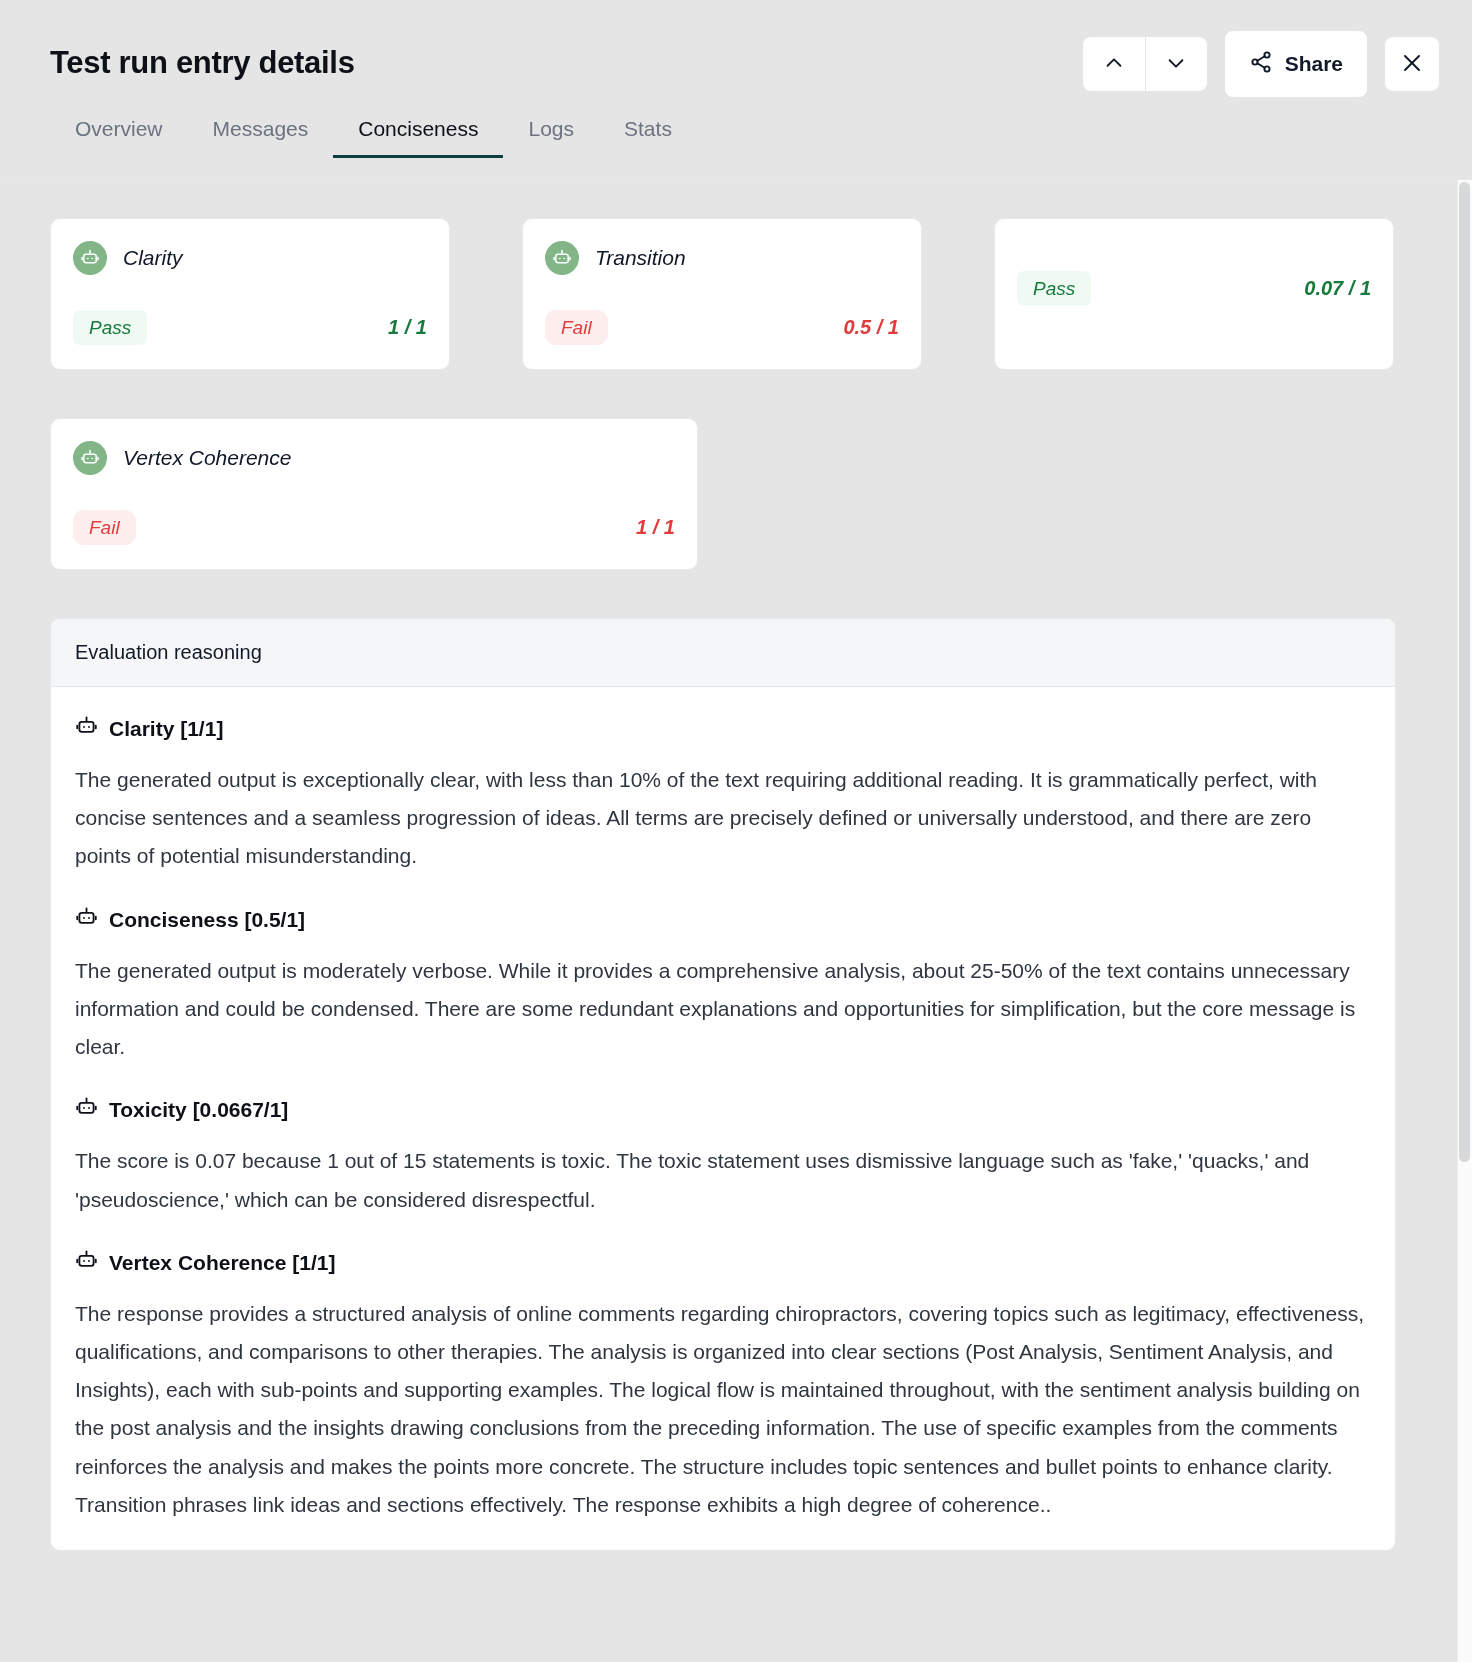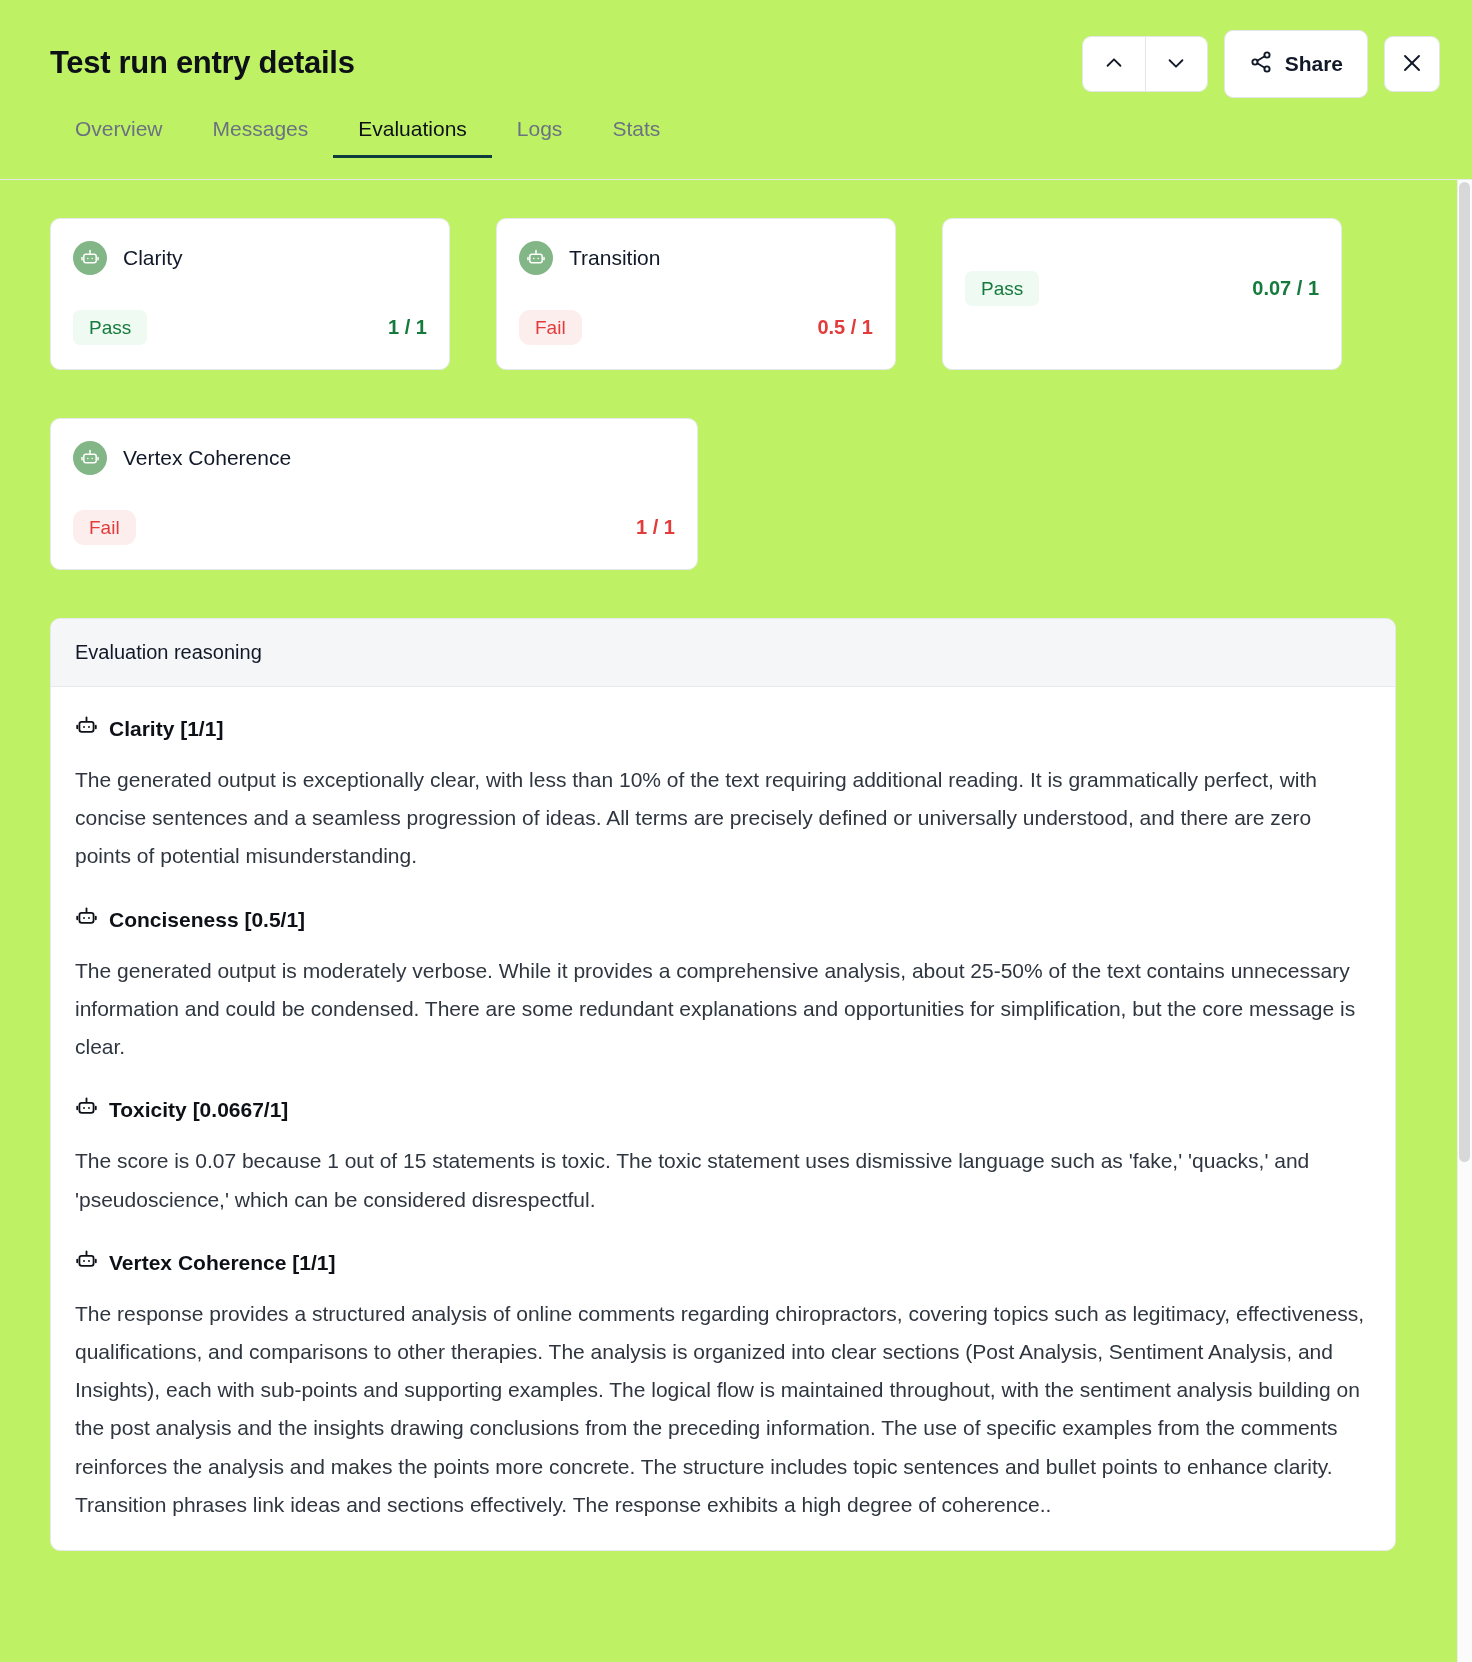--- a/index.html
+++ b/index.html
@@ -5,21 +5,21 @@
   * { box-sizing: border-box; }
   html, body {
     margin: 0; padding: 0;
     width: 1472px; height: 1662px;
     background: #ffffff;
     font-family: "Liberation Sans", sans-serif;
     color: #111827;
     overflow: hidden;
   }
 
-  .modal { position: relative; width: 1472px; height: 1662px; background: #bef264; }
+  .modal { position: relative; width: 1472px; height: 1662px; background: #e5e5e5; }
 
   
   .header {
     display: flex; align-items: flex-start; justify-content: space-between;
     padding: 30px 32px 0 50px;
     height: 118px;
   }
   .page-title {
     font-size: 31px; font-weight: bold; letter-spacing: -0.3px;
     color: #0d1117; margin: 14px 0 0 0; line-height: 1.2;
@@ -62,21 +62,21 @@
   
   .body-area {
     position: relative;
     height: calc(1662px - 118px - 62px);
     overflow: hidden;
     padding: 0 0 0 0;
   }
   .body-inner { padding: 38px 76px 0 50px; }
 
   
-  .cards-row { display: flex; gap: 46px; margin-bottom: 48px; }
+  .cards-row { display: flex; gap: 72px; margin-bottom: 48px; font-style: italic; }
   .metric-card {
     flex: 0 0 auto;
     width: 400px;
     border: 1px solid #e6e8eb; border-radius: 10px;
     background: #fff;
     padding: 22px 22px 24px 22px;
     min-height: 152px;
     display: flex; flex-direction: column; justify-content: space-between;
   }
   .metric-card.wide { width: 648px; }
@@ -175,21 +175,21 @@
               <line x1="19" y1="5" x2="5" y2="19"></line>
             </svg>
         </span>
       </button>
     </div>
   </div>
 
   <div class="tabs">
     <button class="tab">Overview</button>
     <button class="tab">Messages</button>
-    <button class="tab active">Evaluations</button>
+    <button class="tab active">Conciseness</button>
     <button class="tab">Logs</button>
     <button class="tab">Stats</button>
   </div>
 
   <div class="body-area">
     <div class="body-inner">
 
       <div class="cards-row">
 
         <div class="metric-card">

